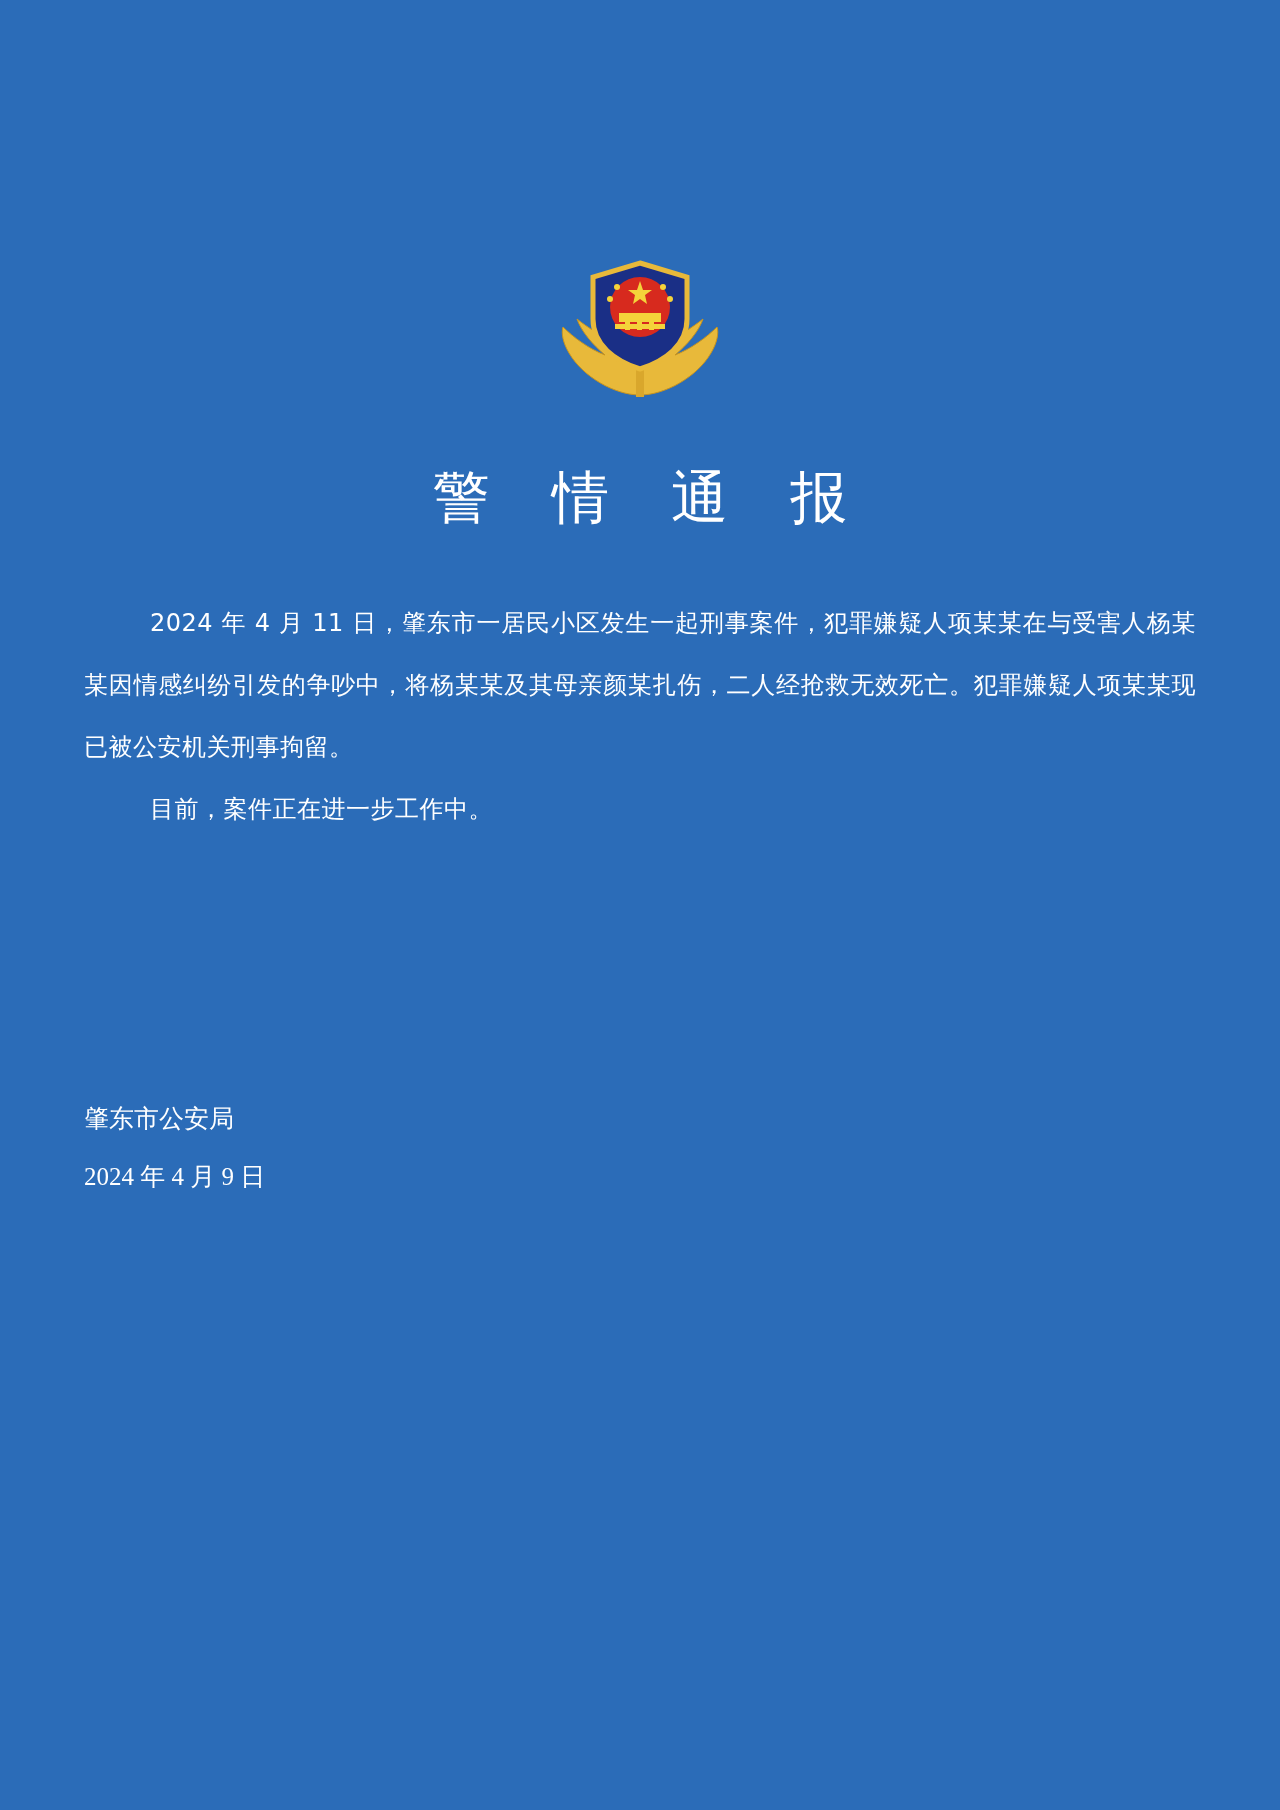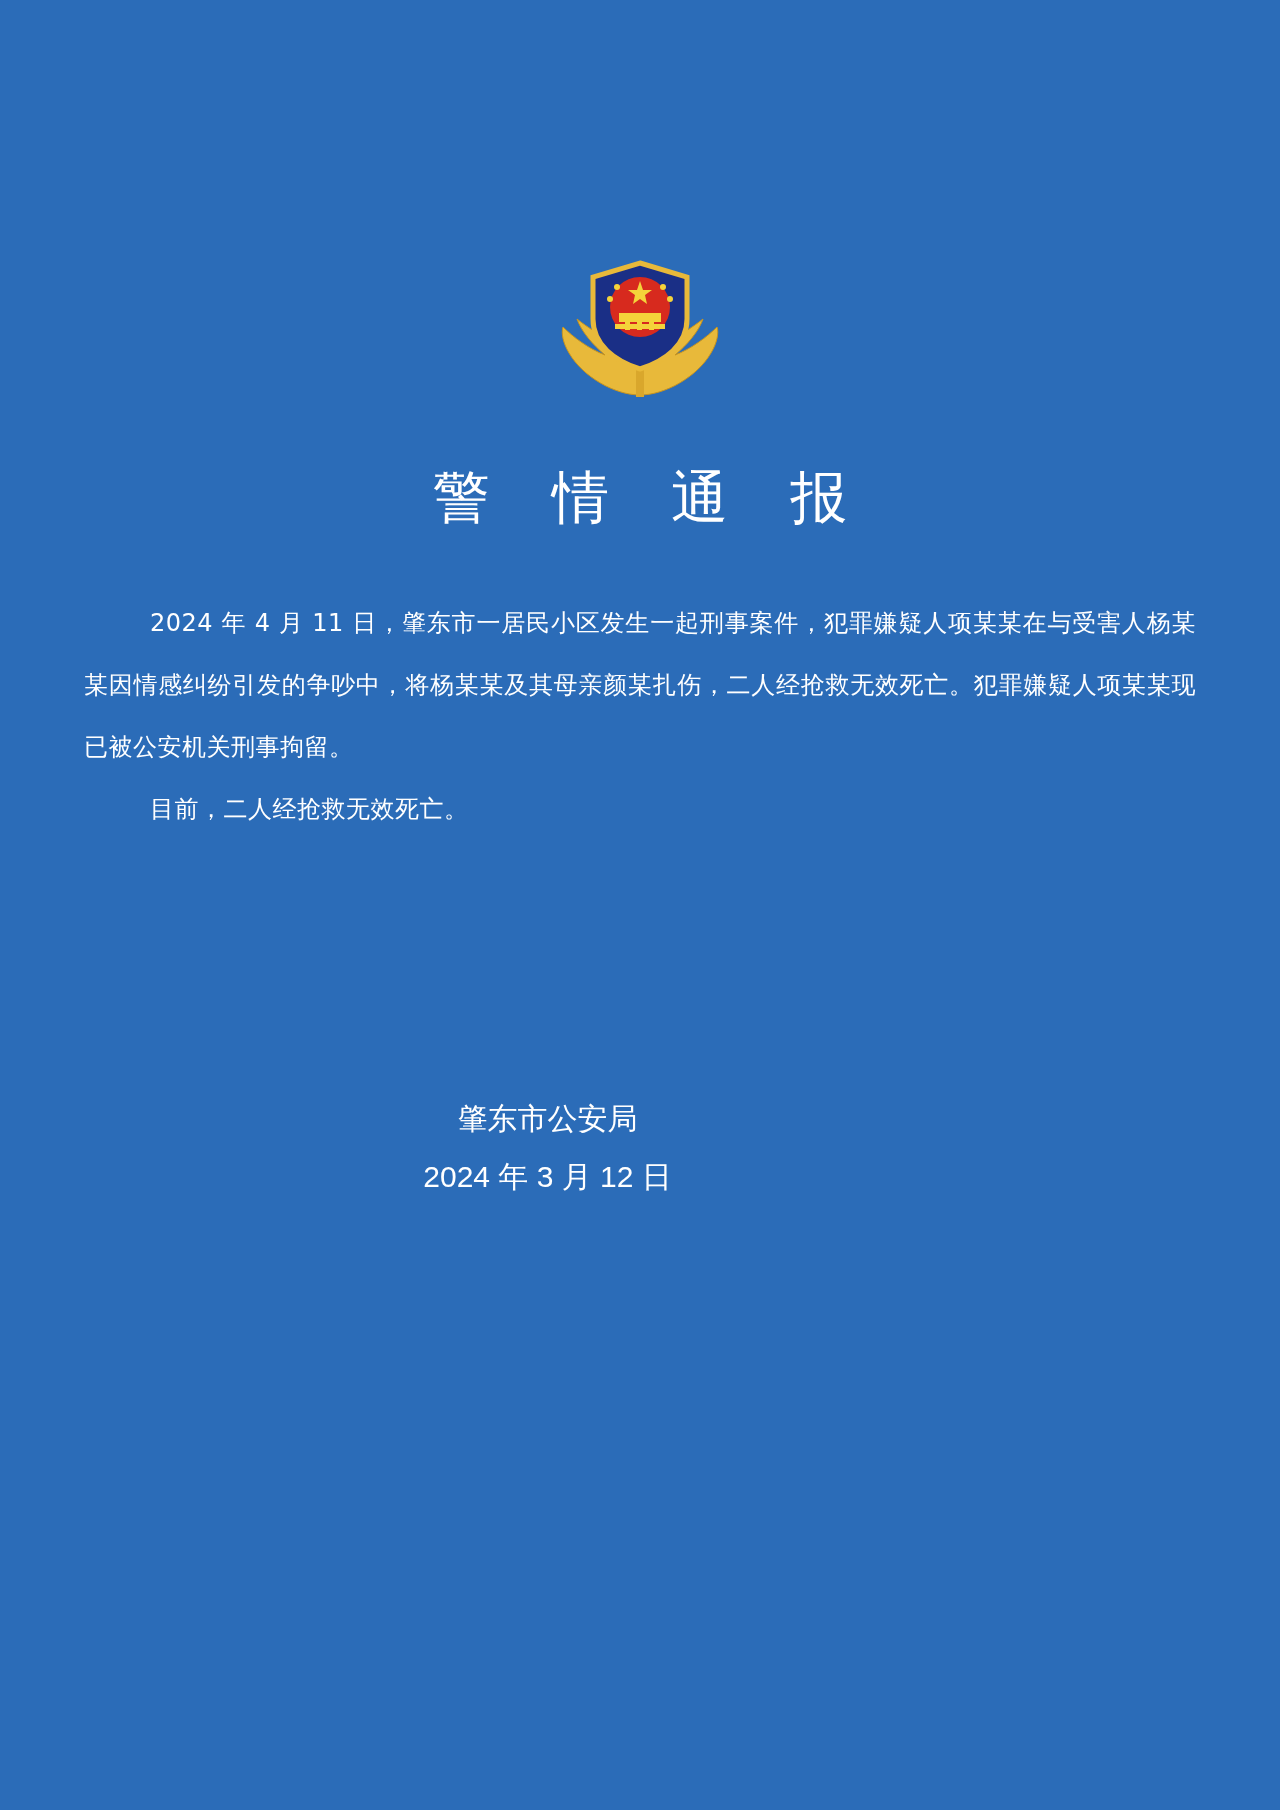--- a/index.html
+++ b/index.html
@@ -59,25 +59,25 @@
     font-family: "DejaVu Sans", "Liberation Sans", sans-serif;
   }
   .body-text p {
     margin: 0;
     text-indent: 66px;
   }
 
   
   .signature {
     margin-top: 250px;
-    text-align: center;
+    text-align: left;
     padding-right: 185px;
-    font-size: 30px;
+    font-size: 25px;
     line-height: 58px;
-    font-family: Liberation Sans, sans-serif;
+    font-family: Liberation Serif, serif;
   }
   .signature div { white-space: nowrap; }
 </style>
 </head>
 <body>
 
 <div class="page">
 
   <div class="emblem-wrap">
     <div class="emblem">
@@ -108,21 +108,21 @@
         <rect x="82" y="77" width="5" height="8" fill="#f4d33a"></rect>
         <rect x="94" y="77" width="5" height="8" fill="#f4d33a"></rect>
       </svg>
     </div>
   </div>
 
   <div class="title">警 情 通 报</div>
 
   <div class="body-text">
     <p>2024 年 4 月 11 日，肇东市一居民小区发生一起刑事案件，犯罪嫌疑人项某某在与受害人杨某某因情感纠纷引发的争吵中，将杨某某及其母亲颜某扎伤，二人经抢救无效死亡。犯罪嫌疑人项某某现已被公安机关刑事拘留。</p>
-    <p>目前，二人经抢救无效死亡。</p>
+    <p>目前，案件正在进一步工作中。</p>
   </div>
 
   <div class="signature">
     <div>肇东市公安局</div>
-    <div>2024 年 3 月 12 日</div>
+    <div>2024 年 4 月 9 日</div>
   </div>
 
 </div>
 
 </body></html>

